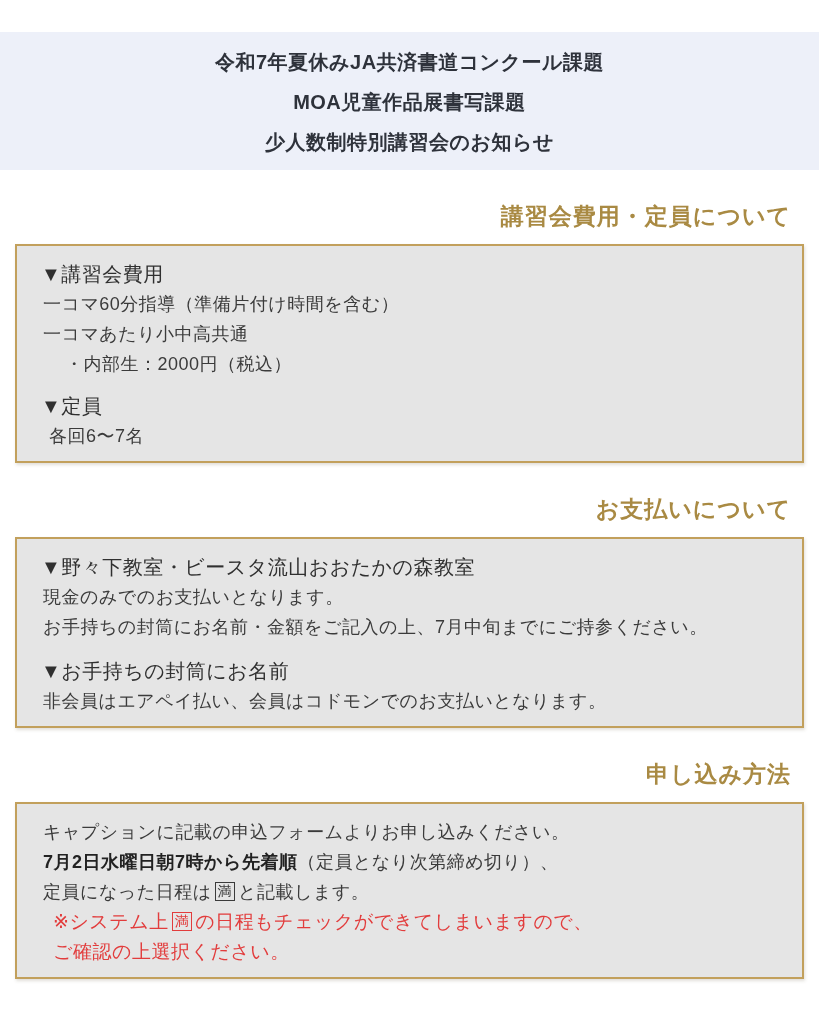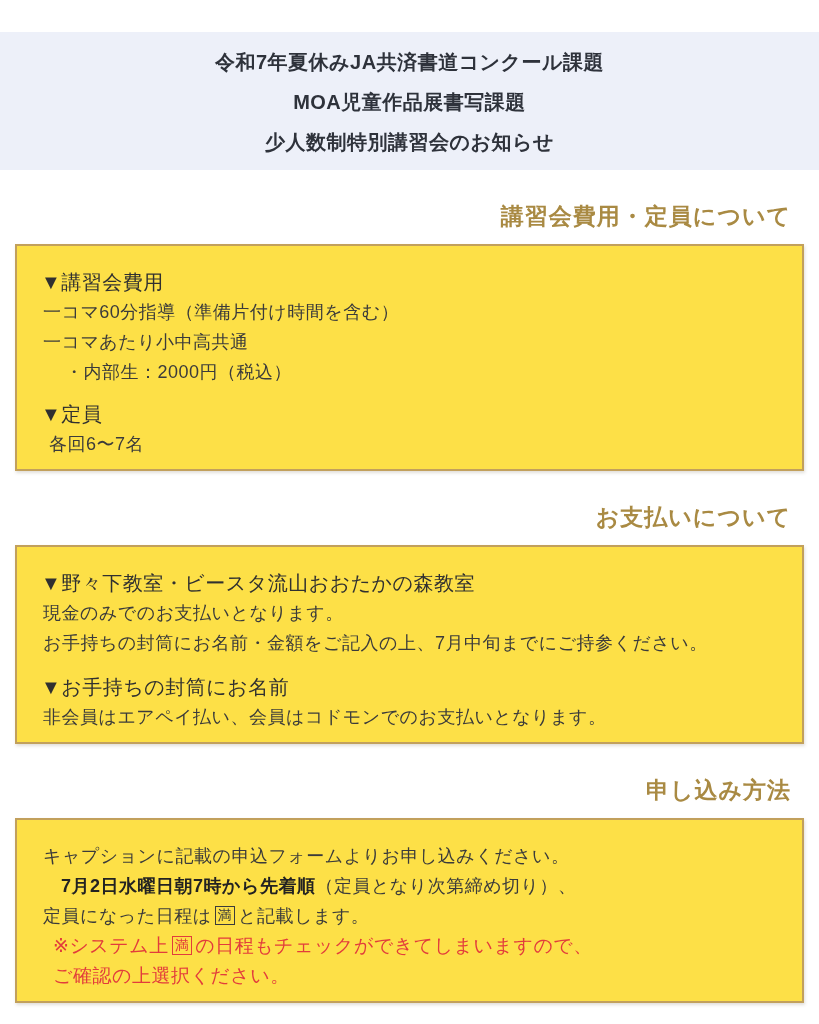--- a/index.html
+++ b/index.html
@@ -33,45 +33,45 @@
   .section-heading {
     margin: 31px 13px 12px;
     font-size: 23px;
     font-weight: 700;
     letter-spacing: 1px;
     color: var(--accent-gold, #a98a43);
     text-align: right;
   }
 
   .gold-box {
-    background: #fde047;
+    background: #e5e5e5;
     border: 2px solid var(--box-border, #c2a05c);
     box-shadow: 1px 2px 3px rgba(90, 80, 50, 0.18);
-    padding: 21px 24px 10px;
+    padding: 13px 24px 10px;
   }
 
   .group-title {
     font-size: 20px;
     line-height: 30px;
     color: #303030;
     letter-spacing: 0.5px;
   }
   .group-title.gap-above { margin-top: 12px; }
 
   .body-line {
     font-size: 18px;
     line-height: 30px;
     color: #3b3b3b;
     letter-spacing: 0.5px;
     margin-left: 2px;
   }
   .body-line.indent-sub { margin-left: 24px; }
   .body-line.indent-slight { margin-left: 8px; }
 
-  .bold-part { font-weight: 700; color: #222; margin-left: 18px; }
+  .bold-part { font-weight: 700; color: #222; }
 
   .warning-line {
     font-size: 19px;
     line-height: 30px;
     font-weight: 400;
     color: var(--alert-red, #e23c3c);
     letter-spacing: 0.5px;
     margin-left: 12px;
   }
 

